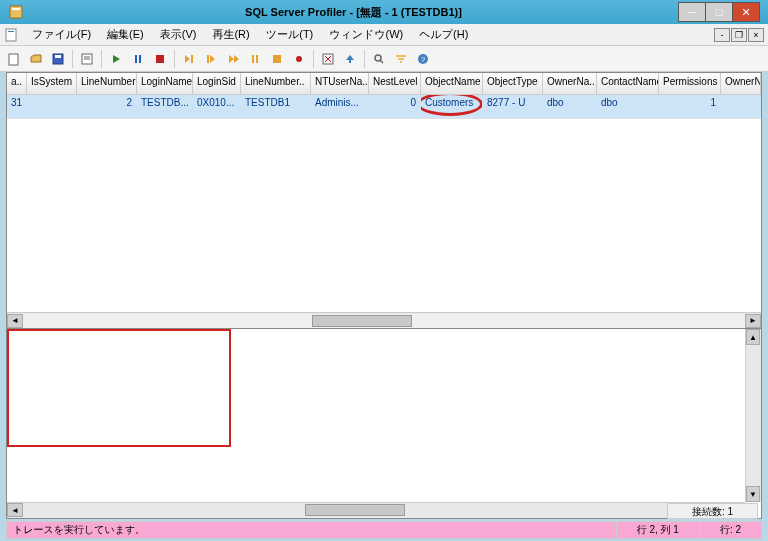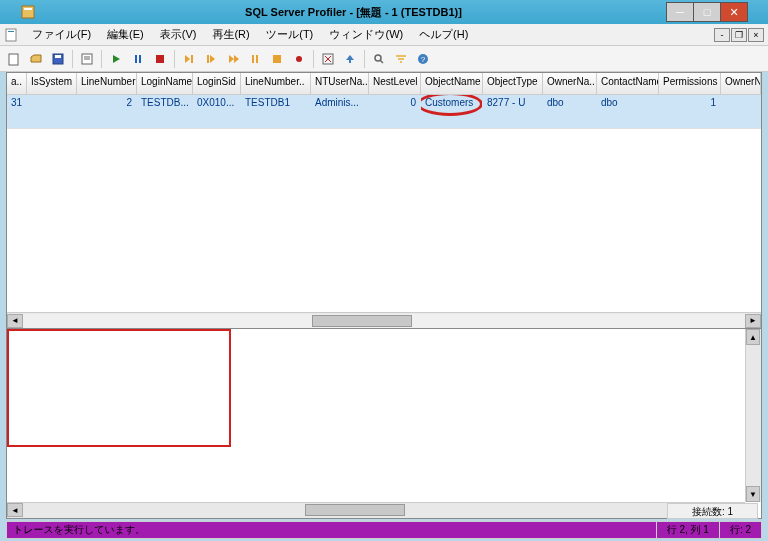--- a/index.html
+++ b/index.html
@@ -1,18 +1,18 @@
 <!DOCTYPE html>
 <html><head>
 <meta charset="utf-8">
 <style>
 * { margin: 0; padding: 0; box-sizing: border-box; font-family: "MS UI Gothic", "Meiryo", sans-serif; }
 body { width: 768px; height: 541px; background: #b8d8e8; position: relative; overflow: hidden; }
 
-.titlebar { height: 24px; background: linear-gradient(#57b6db, #3da7d0); display: flex; align-items: center; padding: 0 20px; color: #fff; font-size: 11px; }
+.titlebar { height: 24px; background: linear-gradient(#57b6db, #3da7d0); display: flex; align-items: center; padding: 0 8px; color: #fff; font-size: 11px; }
 .titlebar .icon { width: 16px; height: 16px; margin-right: 4px; display: inline-flex; align-items: center; justify-content: center; }
 .titlebar .title { flex: 1; text-align: center; font-weight: bold; color: #000; }
 .titlebar .winbtns { display: flex; }
 .titlebar .winbtn { width: 28px; height: 20px; border: 1px solid #555; background: #d0d0d0; display: flex; align-items: center; justify-content: center; font-size: 11px; cursor: pointer; margin-left: -1px; }
 .titlebar .winbtn.close { background: #d04a2f; color: #fff; }
 
 .menubar { height: 22px; background: #f0f0f0; border-bottom: 1px solid #ccc; display: flex; align-items: center; padding: 0 4px; font-size: 11px; }
 .menubar .menu-icon { width: 16px; height: 14px; margin-right: 4px; }
 .menubar .menuitem { padding: 2px 8px; cursor: pointer; }
 .menubar .spacer { flex: 1; }
@@ -22,44 +22,44 @@
 .toolbar { height: 26px; background: #f4f4f4; border-bottom: 1px solid #ccc; display: flex; align-items: center; padding: 0 4px; gap: 2px; }
 .toolbar .tbtn { width: 20px; height: 20px; display: flex; align-items: center; justify-content: center; cursor: pointer; border: 1px solid transparent; }
 .toolbar .sep { width: 1px; height: 18px; background: #ccc; margin: 0 2px; }
 
 .content { position: absolute; top: 72px; left: 6px; right: 6px; bottom: 22px; background: #fff; border: 1px solid #888; display: flex; flex-direction: column; }
 
 .grid-pane { height: 256px; display: flex; flex-direction: column; border-bottom: 1px solid #888; overflow: hidden; }
 .grid-header { display: flex; background: #f0f0f0; border-bottom: 1px solid #ccc; height: 22px; font-size: 10px; }
 .grid-header .col { border-right: 1px solid #ccc; padding: 3px 4px; white-space: nowrap; overflow: hidden; background: linear-gradient(#fdfdfd, #e8e8e8); }
 .grid-body { flex: 1; overflow: hidden; background: #fff; }
-.grid-row { display: flex; height: 34px; font-size: 10px; background: #cde4f7; border-bottom: 1px solid #e0e0e0; }
+.grid-row { display: flex; height: 24px; font-size: 10px; background: #cde4f7; border-bottom: 1px solid #e0e0e0; }
 .grid-row .cell { border-right: 1px solid transparent; padding: 2px 4px; white-space: nowrap; overflow: hidden; color: #003a88; }
 .grid-row .cell.circled { position: relative; }
 .grid-row .cell.circled::after { content: ''; position: absolute; left: -4px; top: -3px; width: 60px; height: 18px; border: 3px solid #d02020; border-radius: 50%; }
 
 .hscroll1 { height: 16px; background: #e8e8e8; border-top: 1px solid #ccc; display: flex; align-items: center; }
 .hscroll1 .arrow { width: 16px; height: 14px; background: #d0d0d0; border: 1px solid #aaa; font-size: 8px; display: flex; align-items: center; justify-content: center; cursor: pointer; }
 .hscroll1 .track { flex: 1; height: 14px; background: #f0f0f0; position: relative; }
 .hscroll1 .thumb { position: absolute; left: 40%; width: 100px; height: 12px; top: 1px; background: #c8c8c8; border: 1px solid #999; }
 
 .text-pane { flex: 1; position: relative; overflow: hidden; }
 .sql-text { position: absolute; left: 4px; top: 4px; font-family: "MS Gothic", monospace; font-size: 10px; line-height: 12px; white-space: pre; color: #000; }
 .red-box { position: absolute; left: 0; top: 0; width: 224px; height: 118px; border: 2px solid #d02020; pointer-events: none; }
 .vscroll { position: absolute; right: 0; top: 0; bottom: 16px; width: 16px; background: #e8e8e8; border-left: 1px solid #ccc; }
 .vscroll .arrow { width: 14px; height: 16px; background: #d0d0d0; border: 1px solid #aaa; font-size: 8px; display: flex; align-items: center; justify-content: center; cursor: pointer; }
 .vscroll .arrow.down { position: absolute; bottom: 0; }
 .hscroll2 { position: absolute; left: 0; right: 16px; bottom: 0; height: 16px; background: #e8e8e8; border-top: 1px solid #ccc; display: flex; }
 .hscroll2 .arrow { width: 16px; height: 14px; background: #d0d0d0; border: 1px solid #aaa; font-size: 8px; display: flex; align-items: center; justify-content: center; cursor: pointer; }
 .hscroll2 .track { flex: 1; position: relative; }
 .hscroll2 .thumb { position: absolute; left: 40%; width: 100px; height: 12px; top: 1px; background: #c8c8c8; border: 1px solid #999; }
 
-.statusbar { position: absolute; left: 6px; right: 6px; bottom: 2px; height: 18px; background: #a21caf; border: 1px solid #ccc; display: flex; align-items: center; font-size: 10px; }
+.statusbar { position: absolute; left: 6px; right: 6px; bottom: 2px; height: 18px; background: #f9a8d4; border: 1px solid #ccc; display: flex; align-items: center; font-size: 10px; }
 .statusbar .status-text { flex: 1; padding: 0 6px; }
-.statusbar .status-cell { border-left: 1px solid #ccc; padding: 0 10px; height: 100%; display: flex; align-items: center; }
+.statusbar .status-cell { border-left: 1px solid #ccc; padding: 0 20px; height: 100%; display: flex; align-items: center; }
 
 .conn-status { position: absolute; right: 10px; bottom: 22px; height: 16px; background: #f0f0f0; border: 1px solid #ccc; font-size: 10px; padding: 1px 24px; }
 
 svg { display: block; }
 </style>
 </head>
 <body>
 
 <div class="titlebar">
   <span class="icon">

